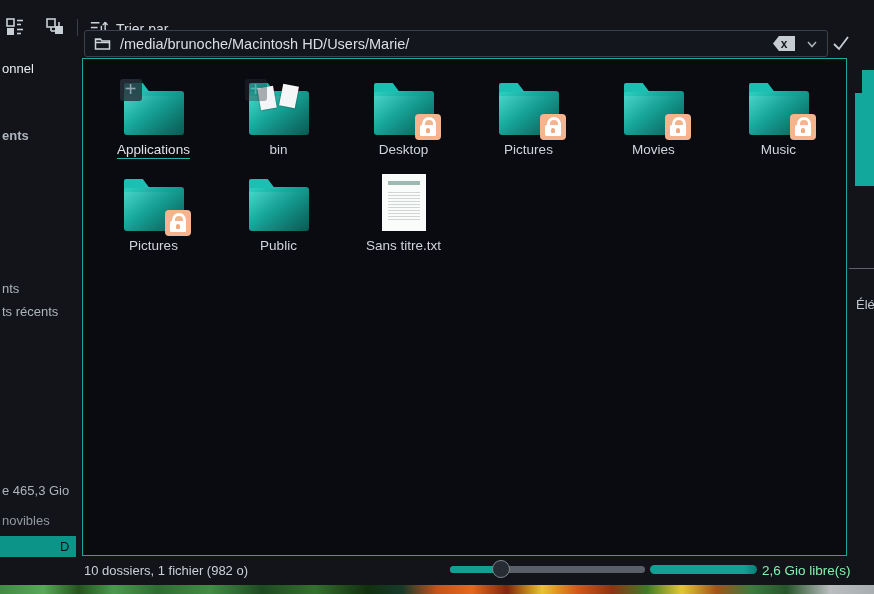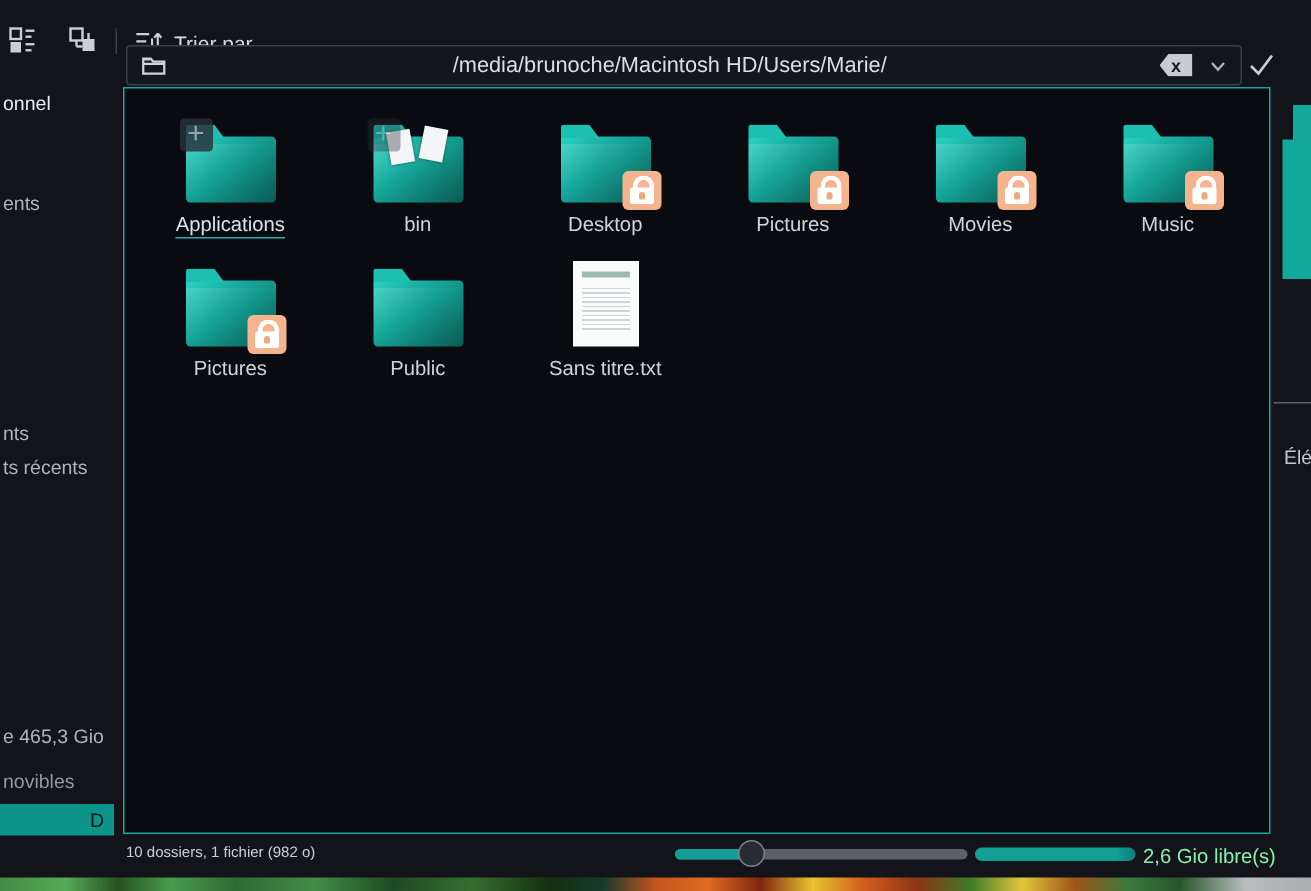--- a/index.html
+++ b/index.html
@@ -18,39 +18,39 @@
   .tb-icon svg { width:22px; height:22px; }
   .tb-sep { position:absolute; left:77px; top:0px; width:1px; height:17px; background:#3a404a; }
   .sort-button { position:absolute; left:88px; top:-3px; height:24px; display:flex; align-items:center; gap:7px; }
   .sort-button svg { width:21px; height:21px; }
   .sort-label { font-size:14px; color:#d6dae0; padding-top:1px; }
 
   
   .location-bar {
     position:absolute; left:84px; top:30px; width:744px; height:27px;
     background:#14161d; border:1px solid #3b414c; border-radius:3px;
-    display:flex; align-items:center;text-align:center;
+    display:flex; align-items:center;
   }
   .loc-folder-icon { margin-left:9px; width:17px; height:17px; flex:none; }
   .loc-path { margin-left:9px; font-size:14.5px; color:#dbdfe4; white-space:nowrap; flex:1; }
   .loc-clear {
     flex:none; width:22px; height:15px; margin-right:10px;
     background:#c6ccd3; color:#161920;
     clip-path:polygon(27% 0,100% 0,100% 100%,27% 100%,0 50%);
     display:flex; align-items:center; justify-content:center;
     font-size:12px; font-weight:bold; line-height:1;
   }
   .loc-chevron { flex:none; margin-right:8px; width:14px; height:14px; }
   .accept-button { position:absolute; left:831px; top:33px; width:20px; height:20px; }
 
   
   .sidebar { position:absolute; left:0; top:0; width:76px; height:585px; }
   .sb-frag { position:absolute; left:2px; white-space:nowrap; }
   .sb-frag-0 { top:61px;  color:#e9edf1; }
-  .sb-frag-1 { top:128px; color:#aeb4bc; }
+  .sb-frag-1 { top:128px; color:#aeb4bc;font-weight:bold; }
   .sb-frag-2 { top:281px; color:#aeb4bc; }
   .sb-frag-3 { top:304px; color:#aeb4bc; }
   .sb-frag-4 { top:483px; color:#aeb4bc; }
   .sb-frag-5 { top:513px; color:#9299a1; }
   .sb-selected {
     position:absolute; left:0; top:536px; width:76px; height:21px;
     background:#0d9488; color:#0d1117;
   }
   .sb-selected span { position:absolute; left:60px; top:3px; }
 
@@ -93,21 +93,21 @@
   .txt-file { position:relative; width:44px; height:57px; background:#fafbfb; box-shadow:0 0 1px rgba(0,0,0,.6); }
   .txt-file::before { content:""; position:absolute; left:6px; top:7px; right:6px; height:4px; background:#9db9b3; }
   .txt-file::after { content:""; position:absolute; left:6px; top:16px; right:6px; bottom:10px;
     background:repeating-linear-gradient(#fafbfb 0 2px, #c7cacb 2px 3px); opacity:.8; }
 
   .item-label { margin-top:7px; font-size:13.5px; color:#d0d5db; white-space:nowrap; }
   .label-hovered { color:#dde2e7; border-bottom:1px solid #1db6ab; padding-bottom:1px;text-align:center; }
 
   
   .status-bar { position:absolute; left:0; top:556px; width:874px; height:29px; }
-  .status-summary { position:absolute; left:84px; top:7px; font-size:10px; color:#ccd1d7; }
+  .status-summary { position:absolute; left:84px; top:7px; font-size:13px; color:#ccd1d7; }
   .zoom-slider { position:absolute; left:450px; top:566px; width:195px; height:7px; border-radius:4px; background:#5a5f68; }
   .zoom-fill { position:absolute; left:0; top:0; height:7px; width:52px; border-radius:4px; background:#12a095; }
   .zoom-thumb { position:absolute; left:42px; top:-6px; width:18px; height:18px; border-radius:50%;
     background:#272c34; border:1px solid #7d848e; }
   .capacity-bar { position:absolute; left:650px; top:565px; width:107px; height:9px; border-radius:5px;
     background:linear-gradient(90deg,#12a095 0%, #12a095 88%, #0b7d76 100%); }
   .free-space { position:absolute; left:762px; top:563px; font-size:13.5px; color:#86efac; }
 
   
   .right-bar-a { position:absolute; left:862px; top:70px; width:12px; height:24px; background:#12a89c; }

